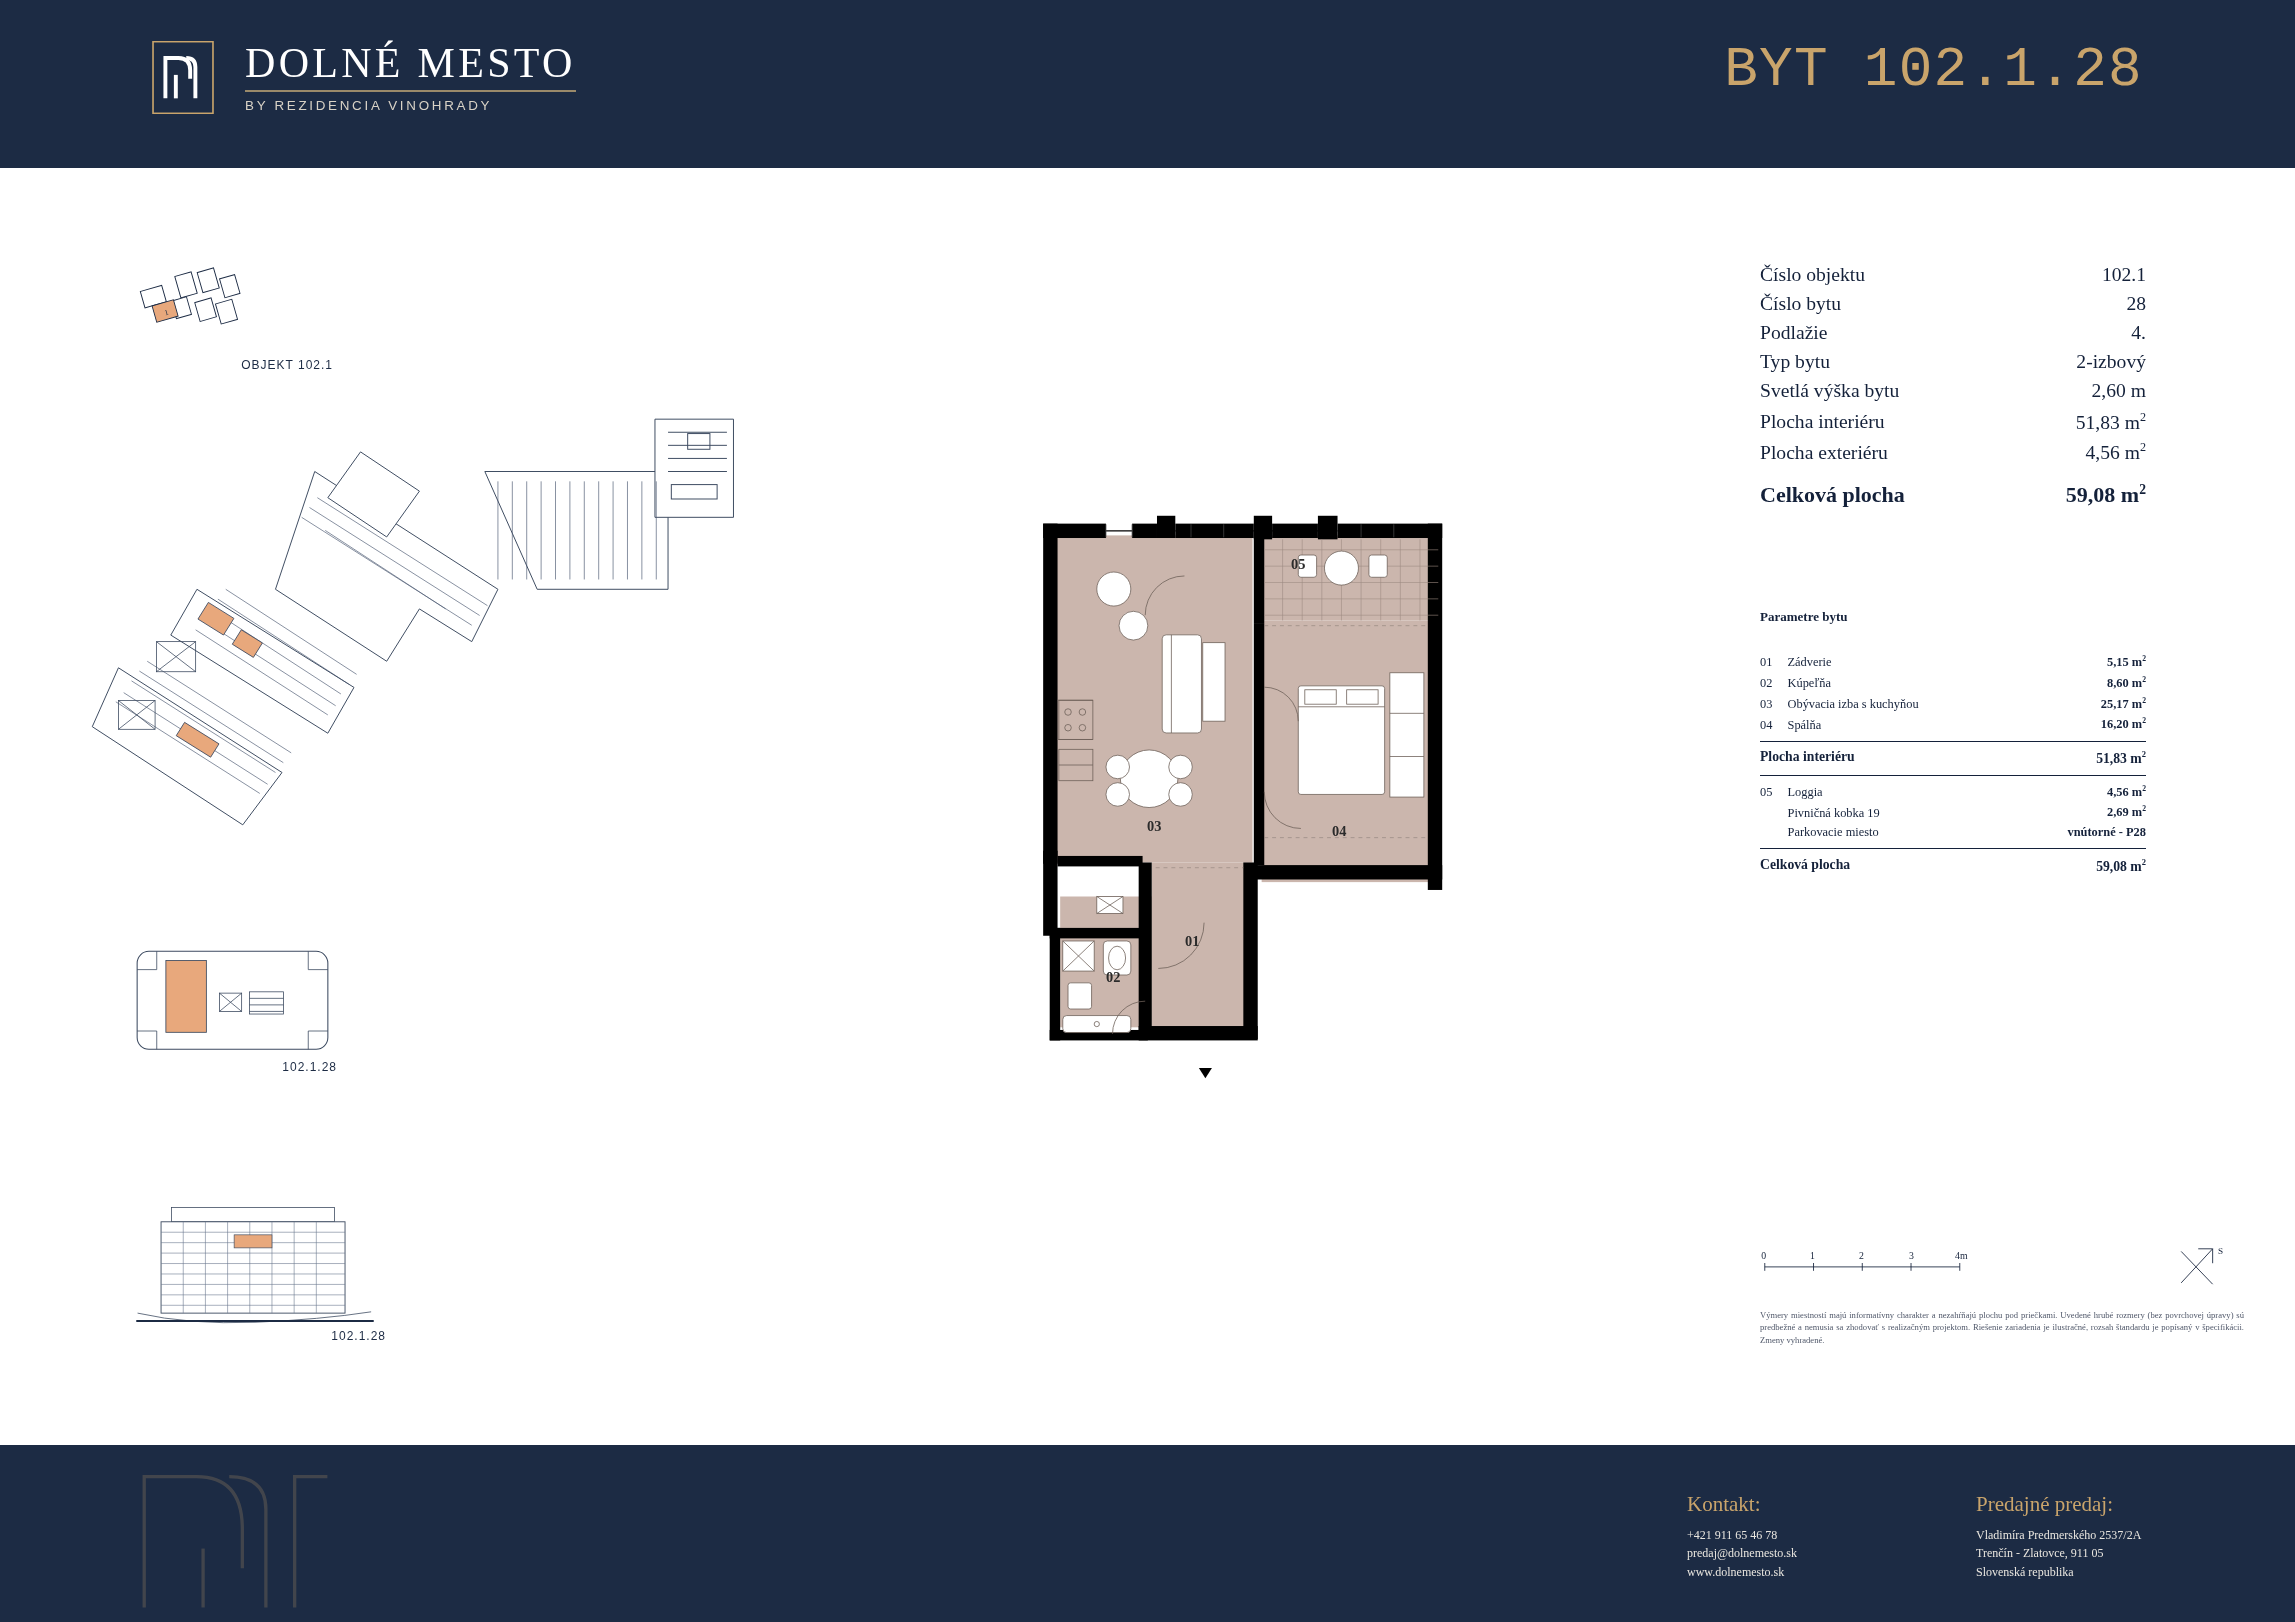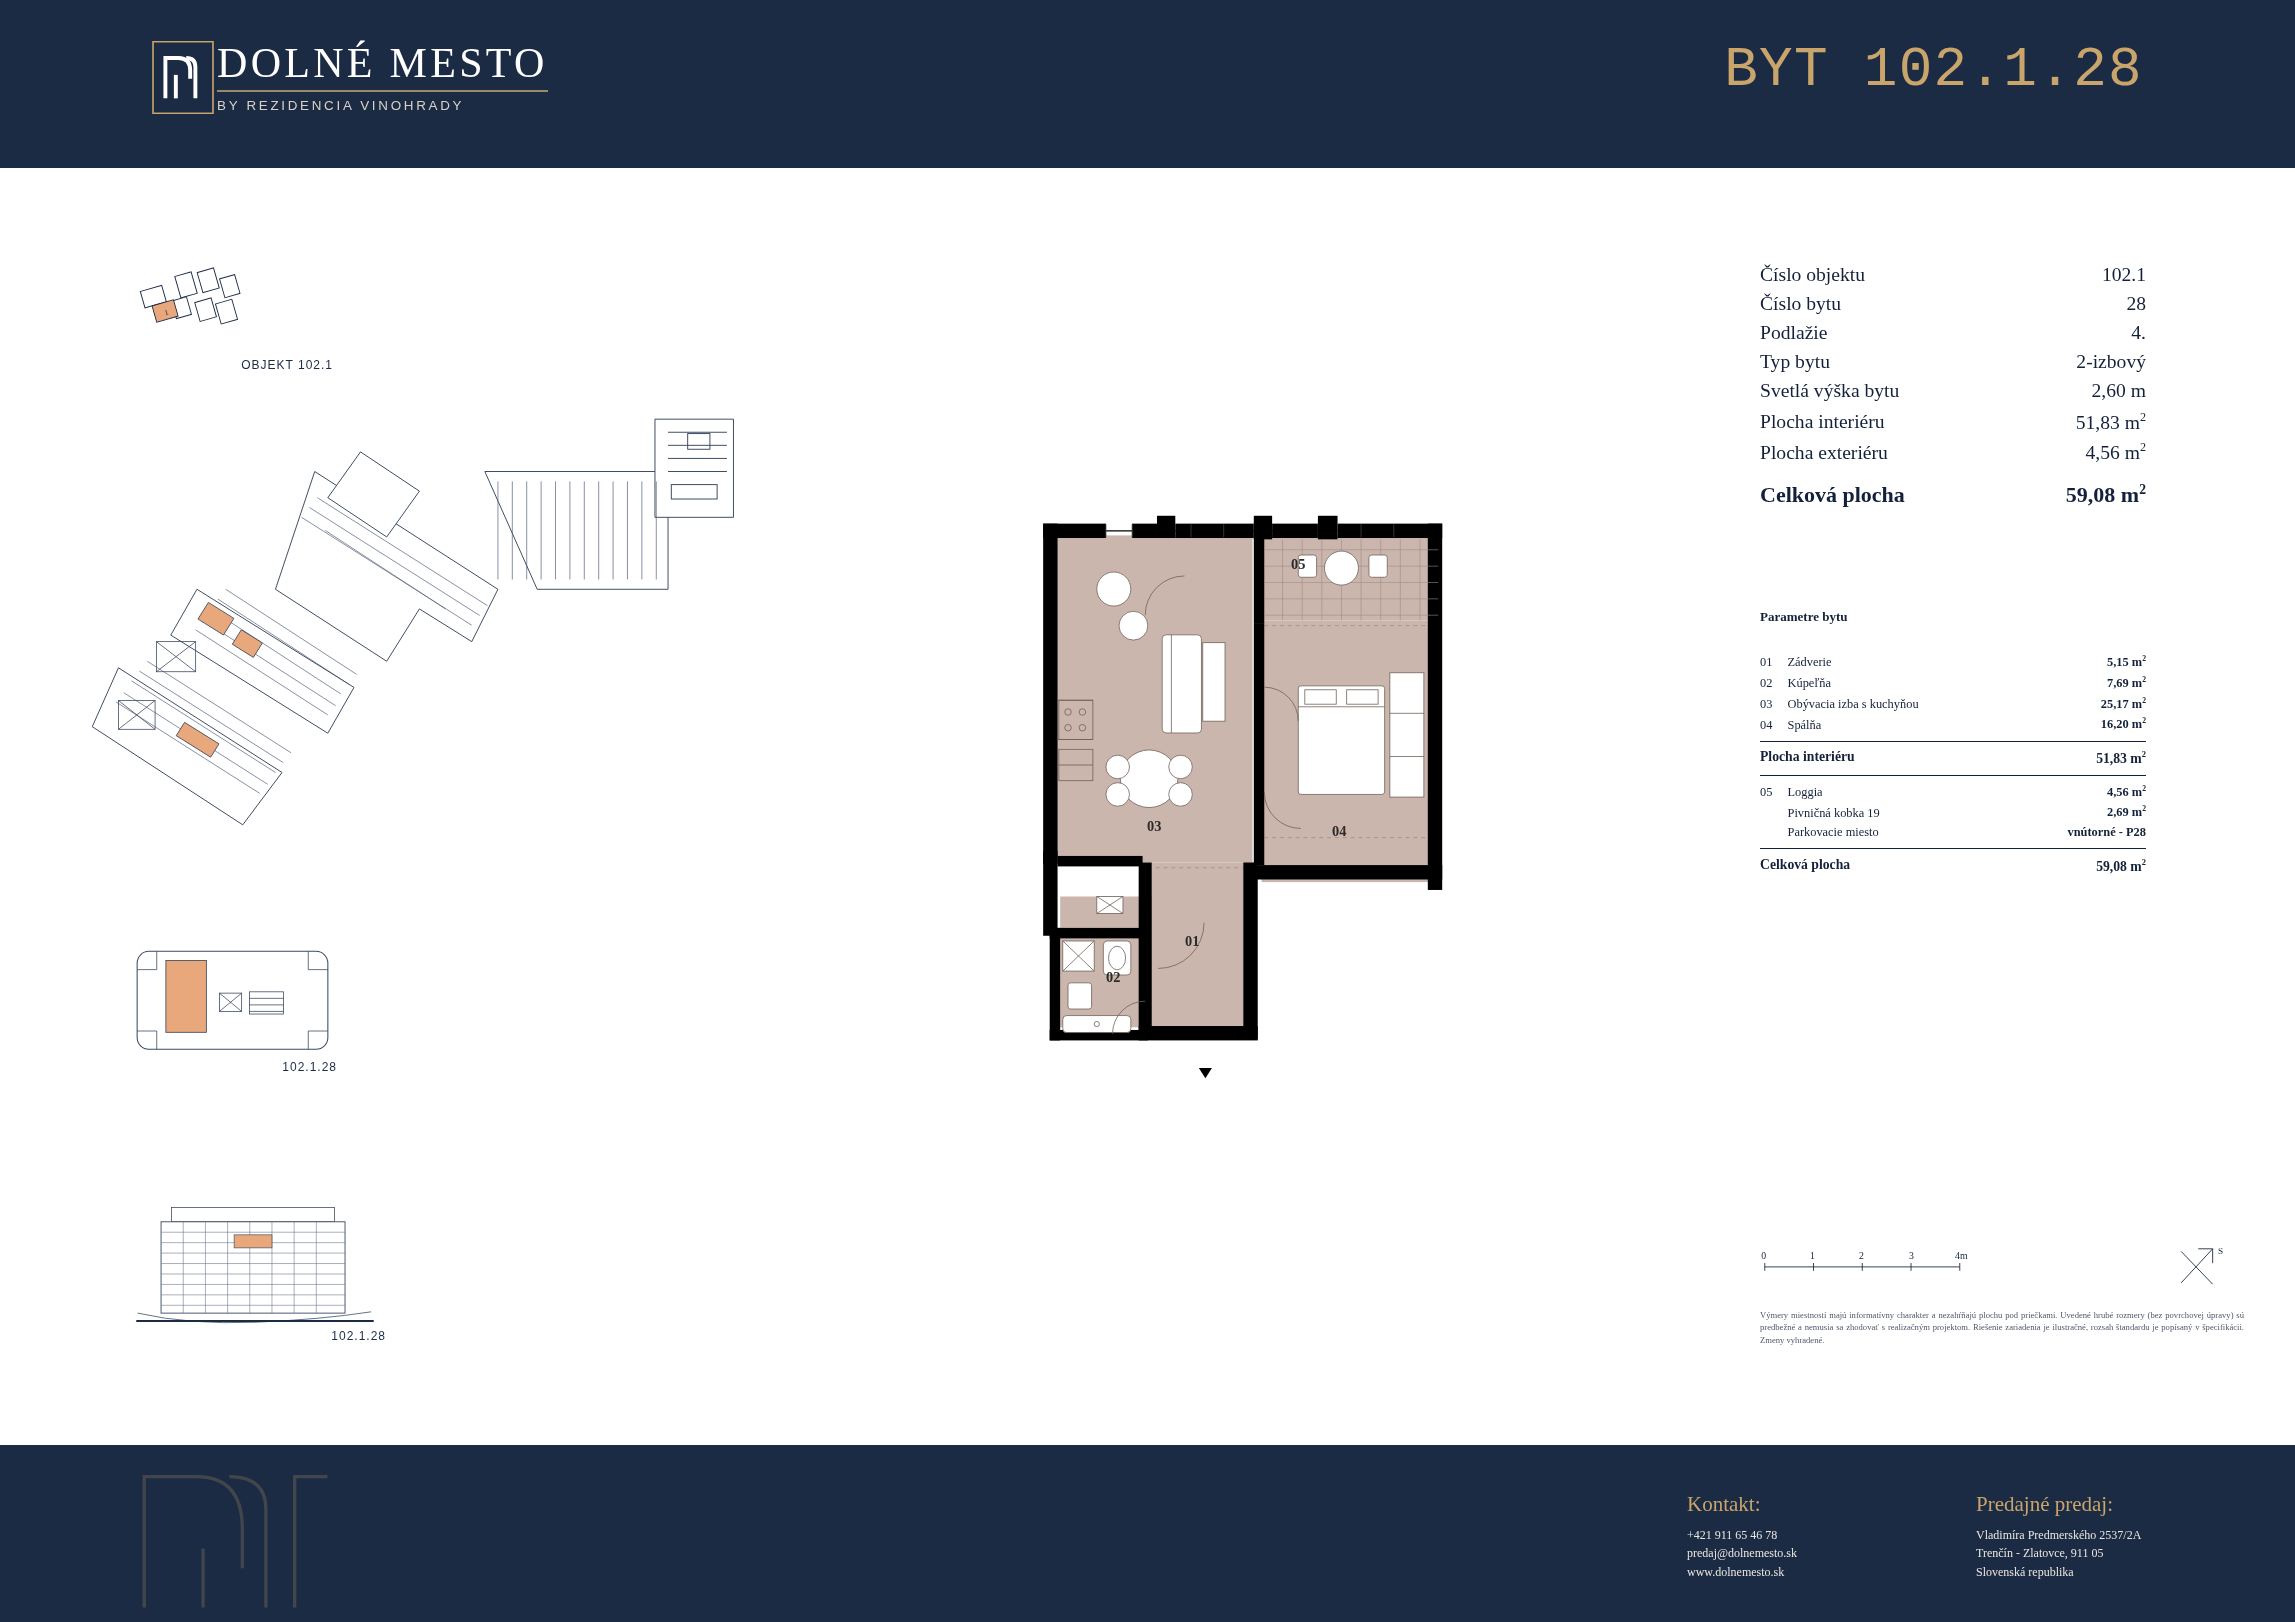--- a/index.html
+++ b/index.html
@@ -11,21 +11,21 @@
   }
   .page { position: relative; width: 2295px; height: 1623px; background: #fff; }
 
   
   .header {
     position: absolute; left: 0; top: 0; width: 2295px; height: 168px;
     background: #1c2b44;
   }
   .logo-wrap {
     position: absolute; left: 152px; top: 41px;
-    display: flex; align-items: center; gap: 3px;
+    display: flex; align-items: center; gap: 31px;
   }
   .logo-mark { width: 62px; height: 73px; position: relative; }
   .logo-text { color: #ffffff; }
   .logo-title {
     font-size: 42px; letter-spacing: 3.3px; line-height: 1.0;
     color: #ffffff; font-family: "Liberation Serif", serif;
   }
   .logo-rule {
     height: 1.3px; background: #9a8a6a; margin: 5.9px 0 5.9px 0; width: 100%;
   }
@@ -187,21 +187,21 @@
     <div class="params-title">Parametre bytu</div>
 
     <div class="prow">
       <span class="num">01</span>
       <span class="nm">Zádverie</span>
       <span class="ar"><span>5,15 m</span><sup>2</sup></span>
     </div>
     <div class="prow">
       <span class="num">02</span>
       <span class="nm">Kúpeľňa</span>
-      <span class="ar"><span>7,69 m</span><sup>2</sup></span>
+      <span class="ar"><span>8,60 m</span><sup>2</sup></span>
     </div>
     <div class="prow">
       <span class="num">03</span>
       <span class="nm">Obývacia izba s kuchyňou</span>
       <span class="ar"><span>25,17 m</span><sup>2</sup></span>
     </div>
     <div class="prow">
       <span class="num">04</span>
       <span class="nm">Spálňa</span>
       <span class="ar"><span>16,20 m</span><sup>2</sup></span>

